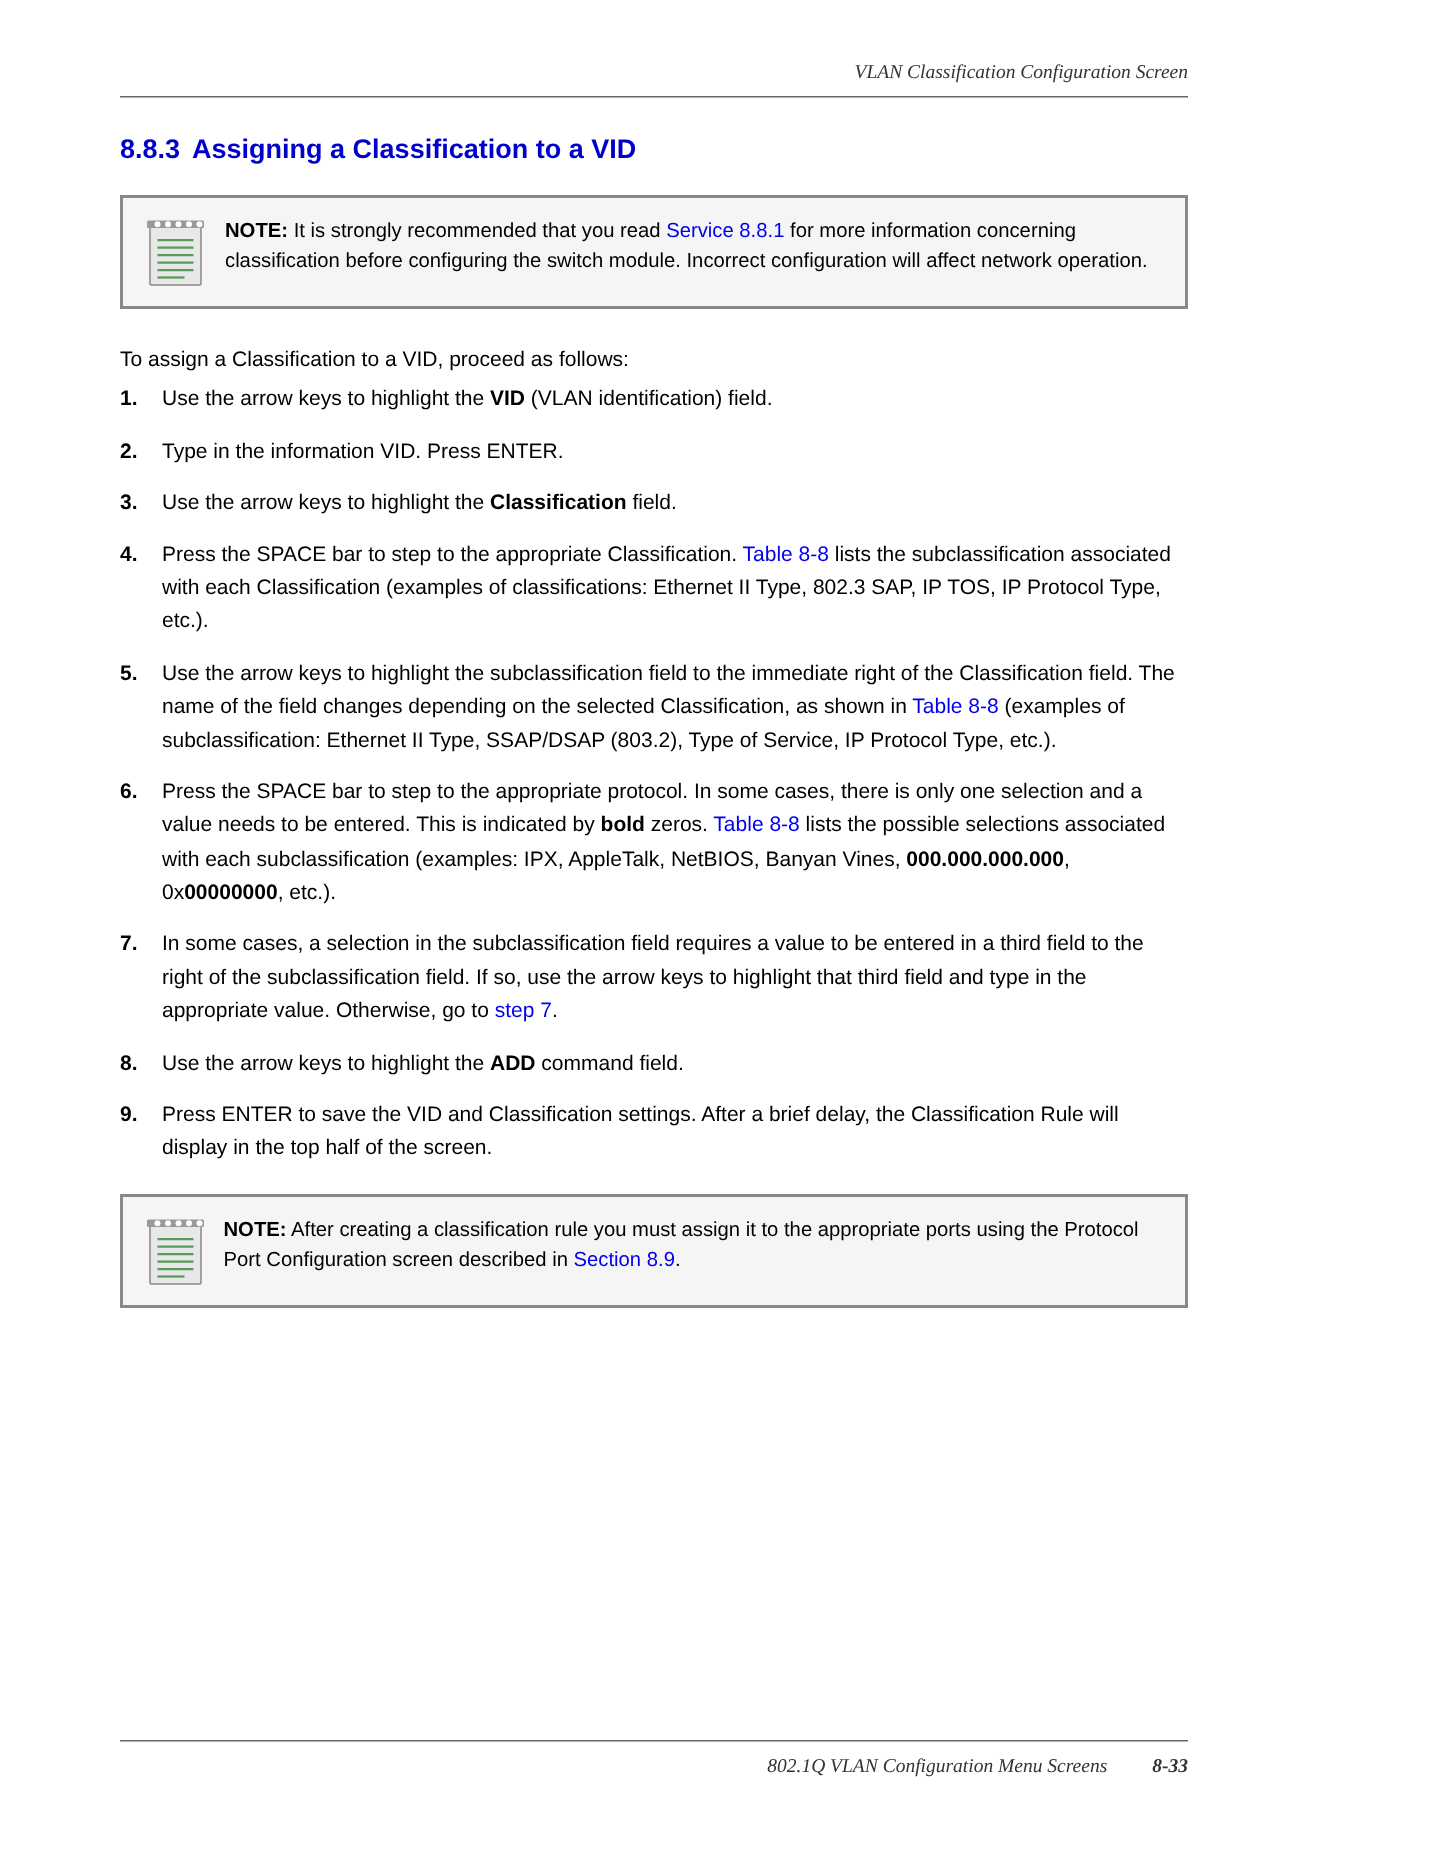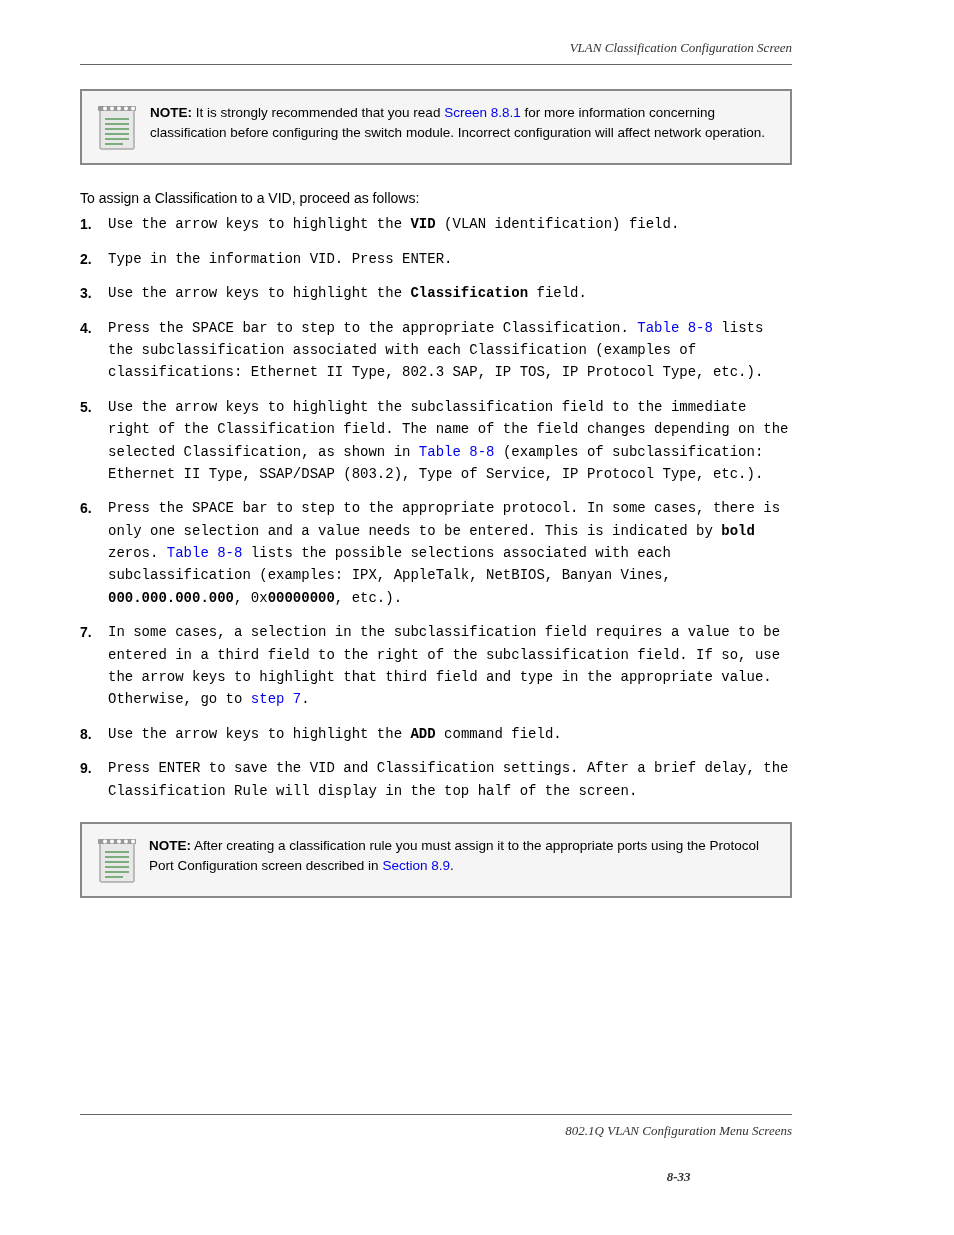--- a/index.html
+++ b/index.html
@@ -104,21 +104,20 @@
       line-height: 1.6;
       font-family: Arial, sans-serif;
     }
     .step-num {
       font-weight: bold;
       min-width: 28px;
       flex-shrink: 0;
     }
     .step-content {
       flex: 1;
-      font-family: Liberation Mono, monospace;
     }
 
     
     .page-footer {
       position: absolute;
       bottom: 50px;
       left: 80px;
       right: 80px;
       display: flex;
       justify-content: flex-end;
@@ -126,21 +125,20 @@
       border-top: 1px solid #666;
       padding-top: 8px;
     }
     .footer-text {
       font-size: 13px;
       font-style: italic;
       color: #333;
       display: flex;
       gap: 30px;
       align-items: center;
-      flex-direction: column;
     }
     .footer-page {
       font-weight: bold;
     }
 
     
     .notepad-icon {
       width: 38px;
       height: 48px;
       position: relative;
@@ -153,20 +151,24 @@
 </head>
 <body>
 
 <div class="page-container">
 
   <div class="page-header">
     <span class="header-title">VLAN Classification Configuration Screen</span>
   </div>
   <hr class="header-divider">
 
+  <div class="section-heading">
+    <span class="section-number">8.8.3</span>
+    <span class="section-title">Assigning a Classification to a VID</span>
+  </div>
 
   <div class="note-box">
     <div class="notepad-icon">
       <svg viewBox="0 0 38 48" xmlns="http://www.w3.org/2000/svg">
 
         <rect x="2" y="6" width="34" height="40" rx="1" fill="#e8e8e8" stroke="#888" stroke-width="1"></rect>
 
         <rect x="0" y="3" width="38" height="5" fill="#999" rx="1"></rect>
 
         <circle cx="7" cy="5.5" r="2" fill="#fff"></circle>
@@ -178,21 +180,21 @@
         <line x1="7" y1="16" x2="31" y2="16" stroke="#5a9a5a" stroke-width="1.5"></line>
         <line x1="7" y1="21" x2="31" y2="21" stroke="#5a9a5a" stroke-width="1.5"></line>
         <line x1="7" y1="26" x2="31" y2="26" stroke="#5a9a5a" stroke-width="1.5"></line>
         <line x1="7" y1="31" x2="31" y2="31" stroke="#5a9a5a" stroke-width="1.5"></line>
         <line x1="7" y1="36" x2="31" y2="36" stroke="#5a9a5a" stroke-width="1.5"></line>
         <line x1="7" y1="41" x2="25" y2="41" stroke="#5a9a5a" stroke-width="1.5"></line>
       </svg>
     </div>
     <div class="note-text">
       <span class="note-label">NOTE:</span>
-      <span>It is strongly recommended that you read </span><a class="link-blue" href="#">Screen 8.8.1</a><span> for more information concerning classification before configuring the switch module. Incorrect configuration will affect network operation.</span>
+      <span>It is strongly recommended that you read </span><a class="link-blue" href="#">Service 8.8.1</a><span> for more information concerning classification before configuring the switch module. Incorrect configuration will affect network operation.</span>
     </div>
   </div>
 
   <p class="intro-para">To assign a Classification to a VID, proceed as follows:</p>
 
   <ol class="steps-list">
 
     <li>
       <span class="step-num">1.</span>
       <span class="step-content">

